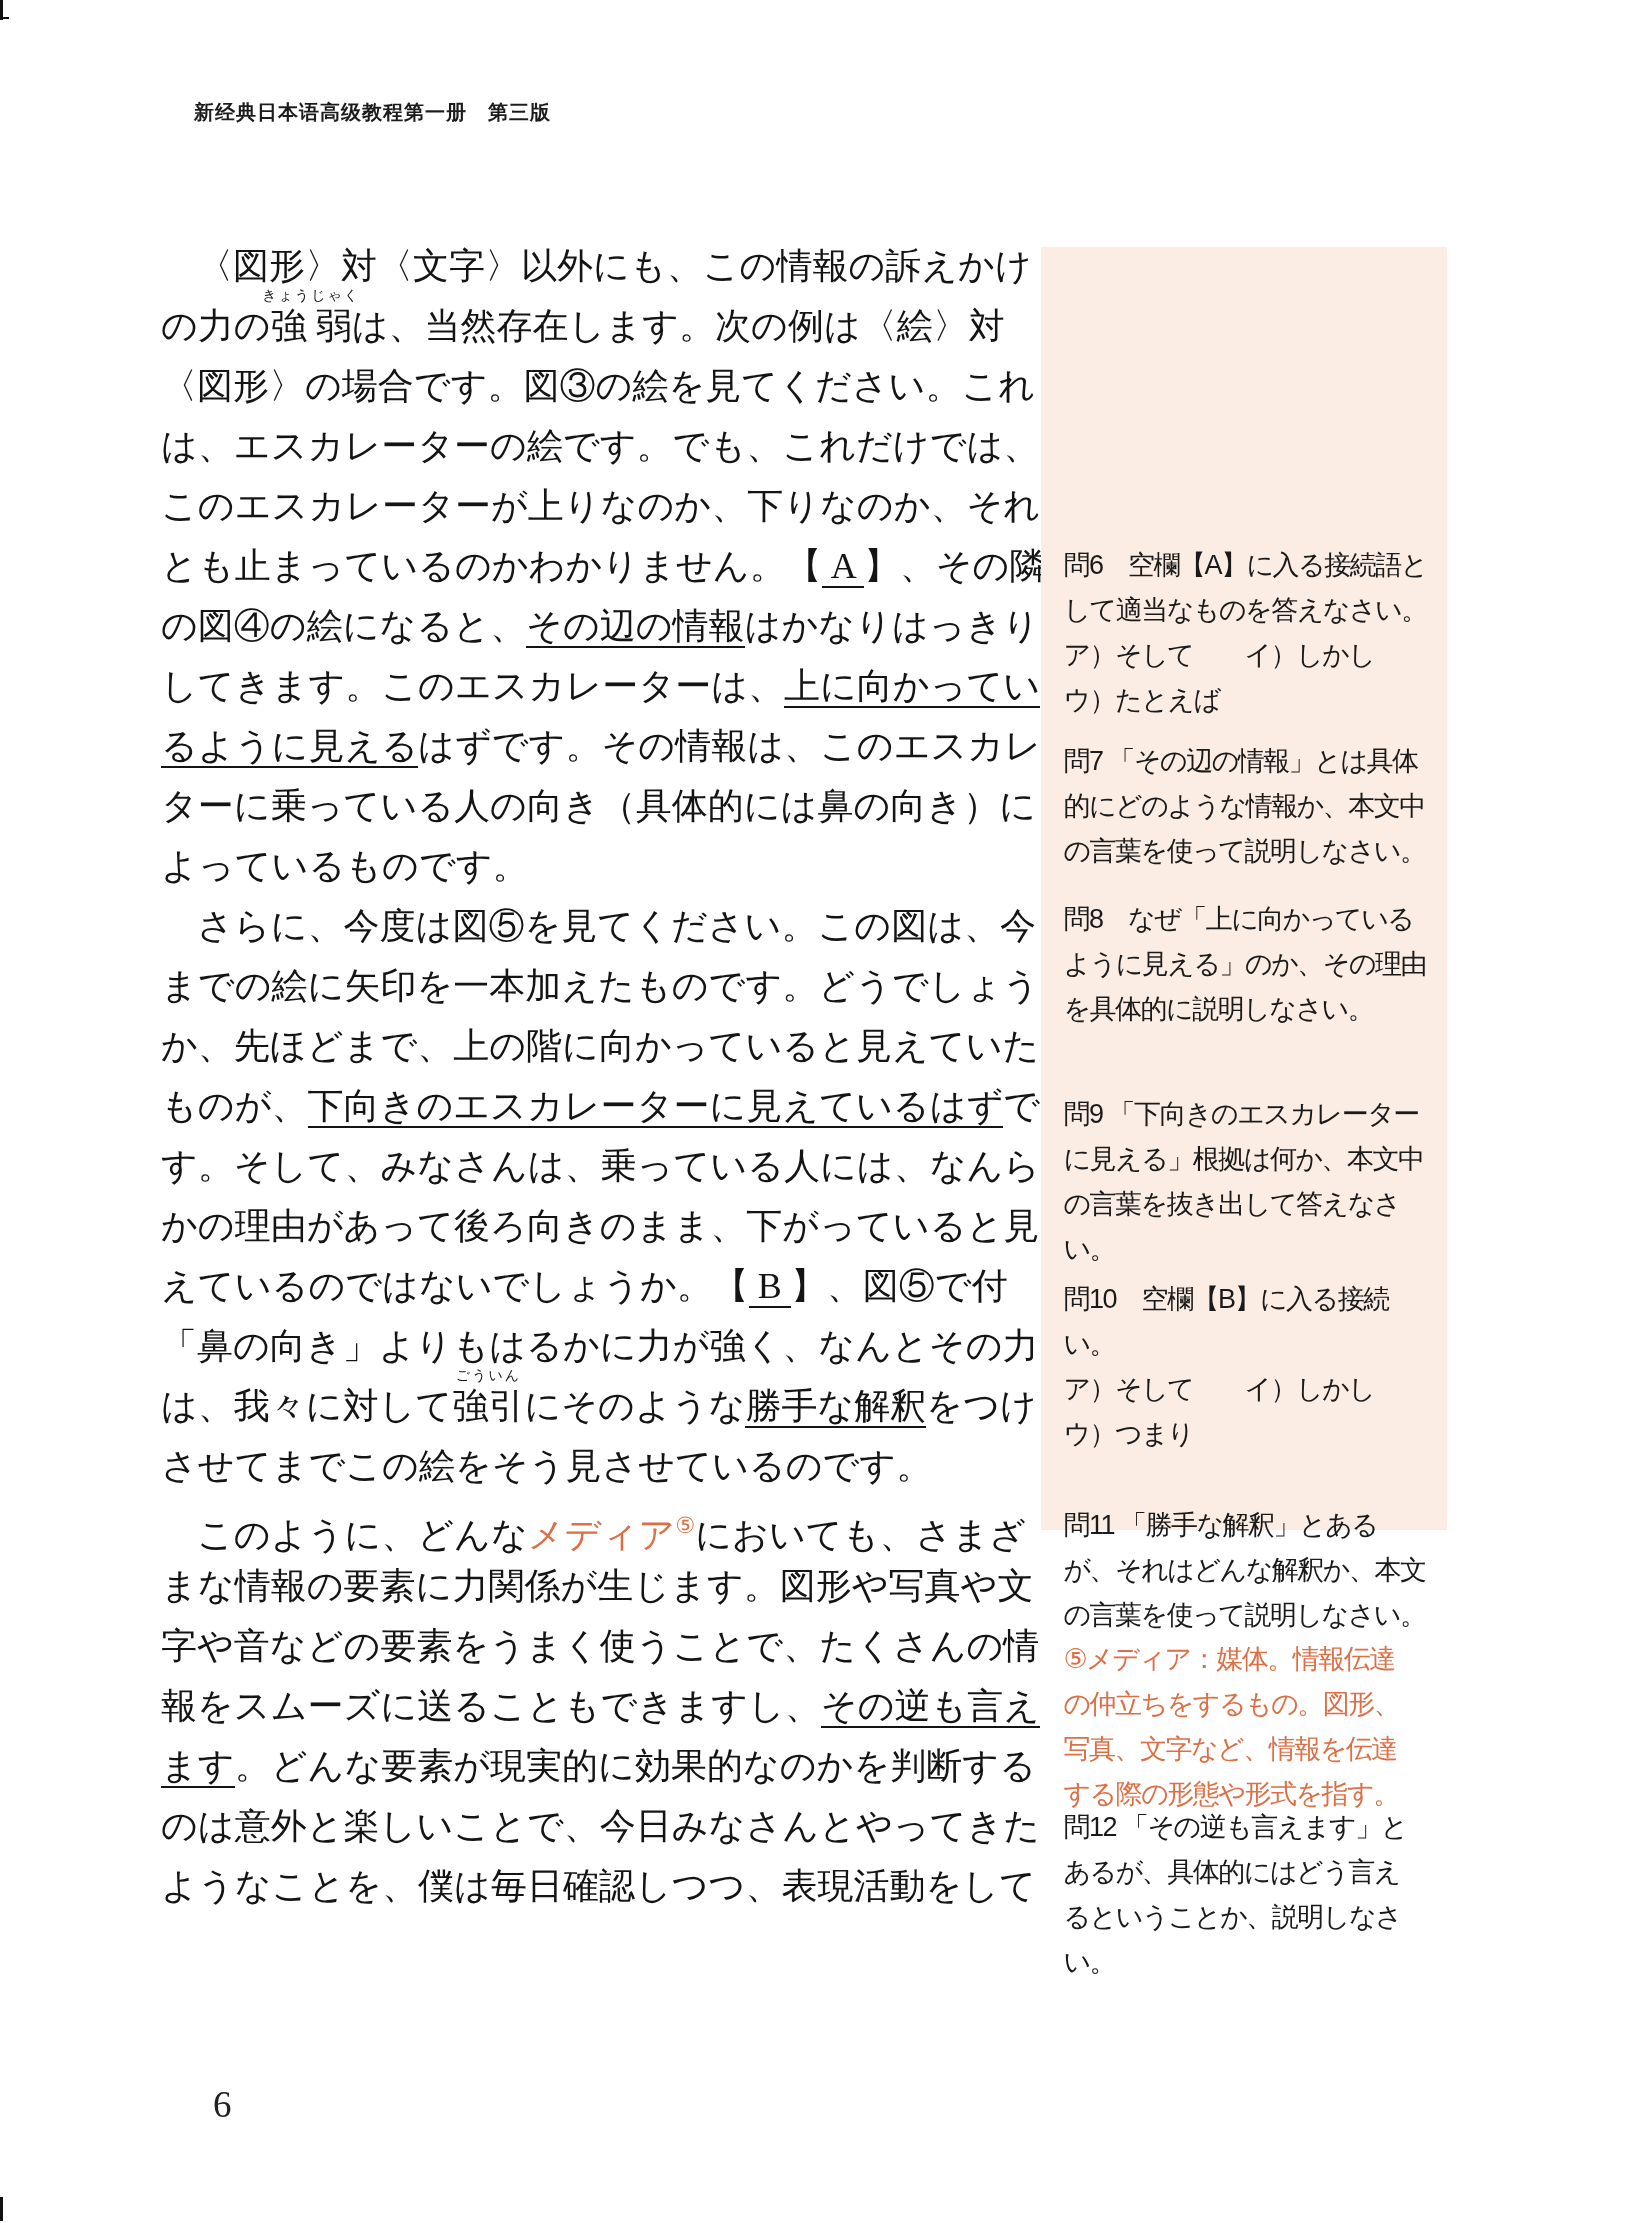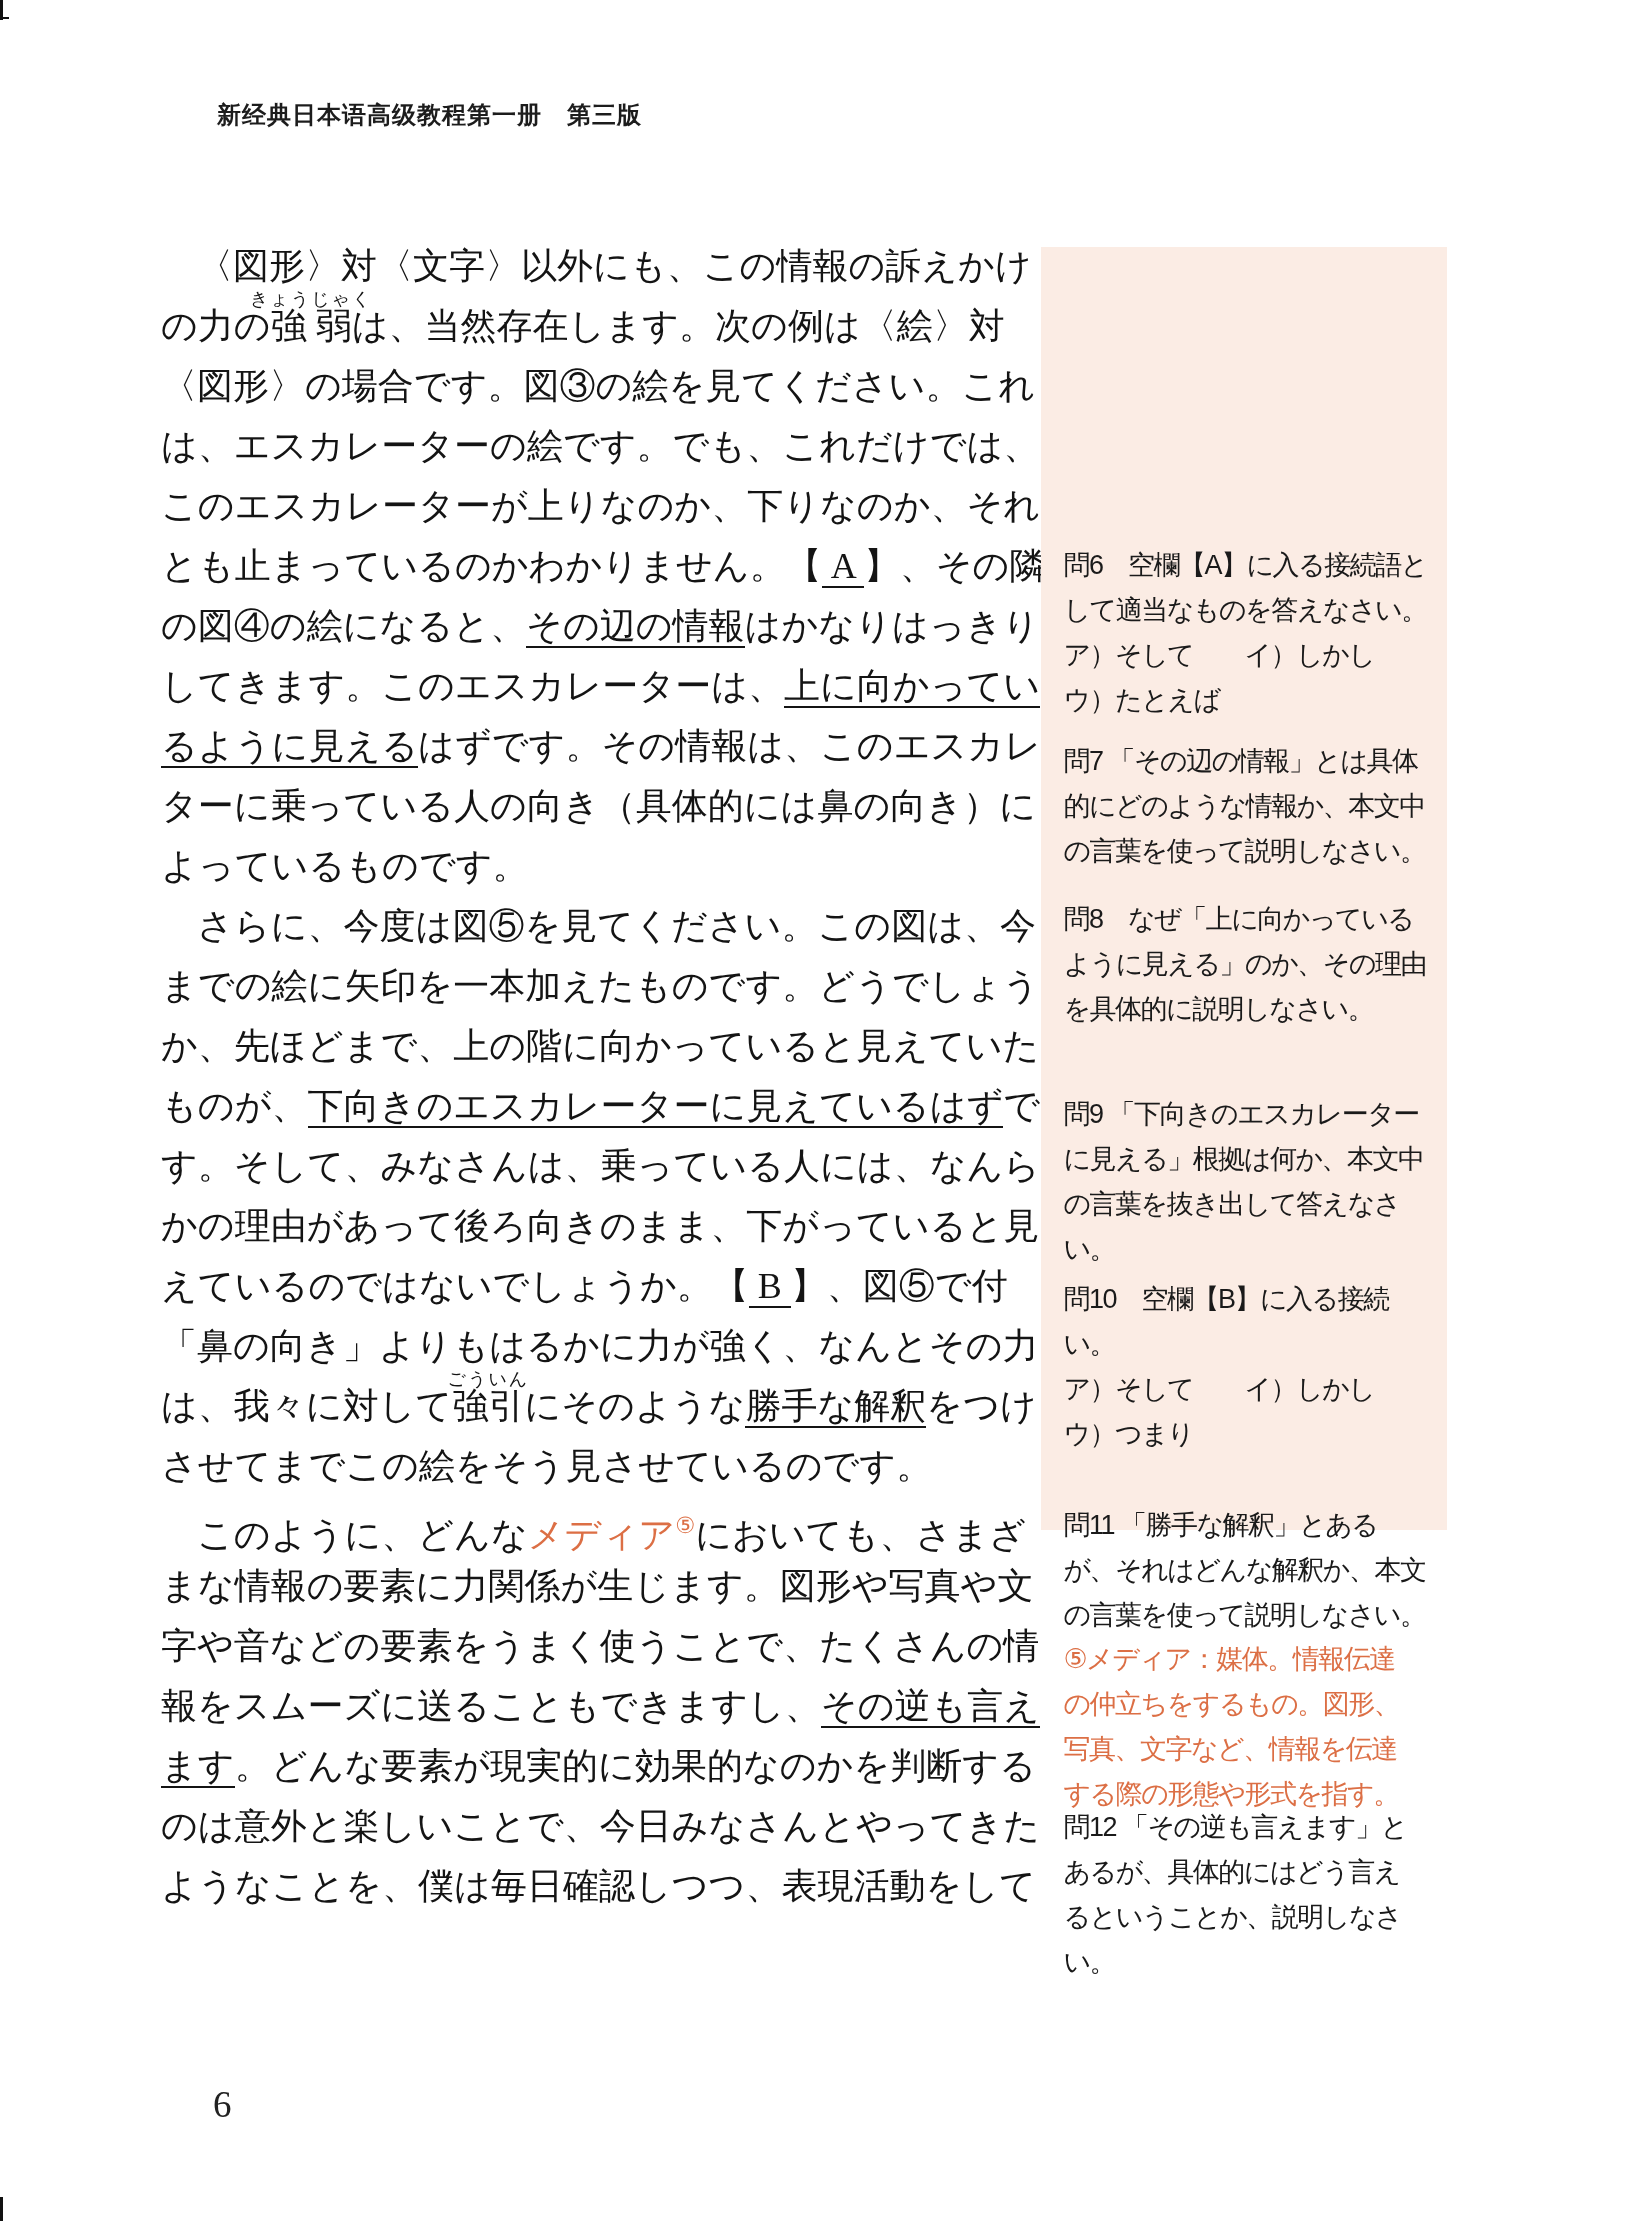--- a/index.html
+++ b/index.html
@@ -3,38 +3,38 @@
 <meta charset="utf-8">
 <style>
   html,body { margin:0; padding:0; background:#ffffff; }
   .page {
     position:relative; width:1646px; height:2224px; background:#ffffff;
     font-family:"Liberation Serif","DejaVu Serif",serif; color:#161616; overflow:hidden;
   }
   .crop-v { position:absolute; background:#111; }
   .crop-h { position:absolute; background:#111; }
   .header {
-    position:absolute; left:217px; top:99px;
+    position:absolute; left:194px; top:99px;
     font-family:"Liberation Sans","DejaVu Sans",sans-serif;
-    font-weight:bold; font-size:24px; letter-spacing:1px; color:#1c1c1c;
+    font-weight:bold; font-size:20px; letter-spacing:1px; color:#1c1c1c;
     white-space:nowrap;
   }
   .main-text {
     position:absolute; left:161px; top:236px; width:883px;
     font-size:36px; line-height:60px; color:#141414;
   }
   .main-text .line { height:60px; white-space:nowrap; }
   .main-text .line.indent { padding-left:36px; }
   .u { border-bottom:2px solid #141414; }
   .accent { color:#dc6f45; }
   .sup { font-size:22.4px; vertical-align:13.7px; }
   .ruby-wrap { display:inline-block; position:relative; line-height:normal; vertical-align:baseline; }
   .ruby-wrap .rt {
     position:absolute; top:-14.6px; left:50%; transform:translateX(-50%);
-    font-size:18px; letter-spacing:2px; white-space:nowrap; color:#141414;
+    font-size:14px; letter-spacing:2px; white-space:nowrap; color:#141414;
   }
   .sidebar {
     position:absolute; left:1041px; top:247px; width:406px; height:1283px;
   }
   .qblock {
     position:absolute; left:22.4px; width:371px;
     font-family:"Liberation Sans","DejaVu Sans",sans-serif;
     font-size:27px; letter-spacing:-1.5px; line-height:45px; color:#1a1a1a;
   }
   .qblock .qline { white-space:nowrap; }

